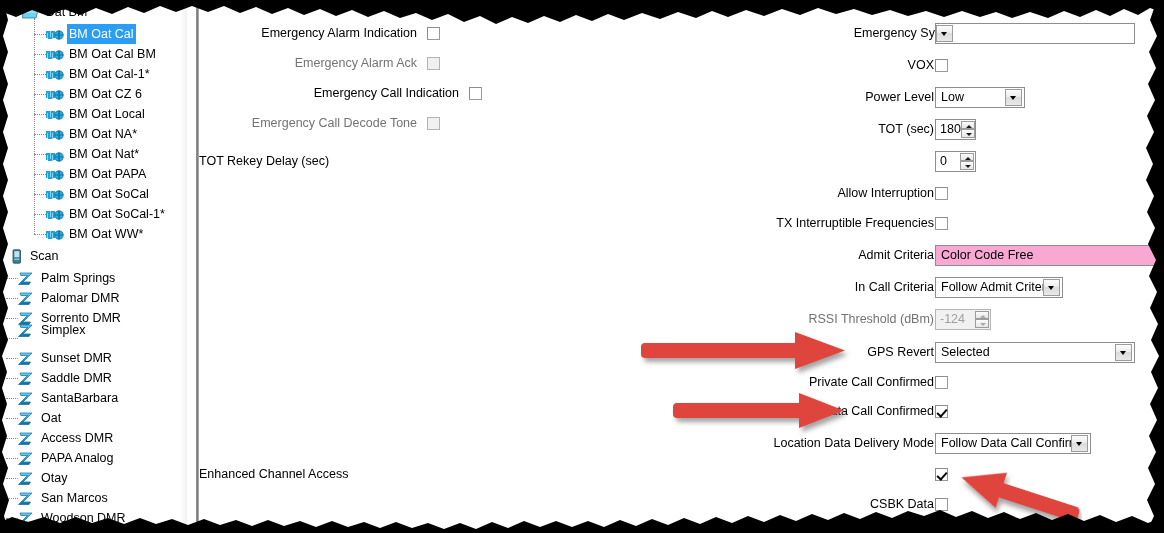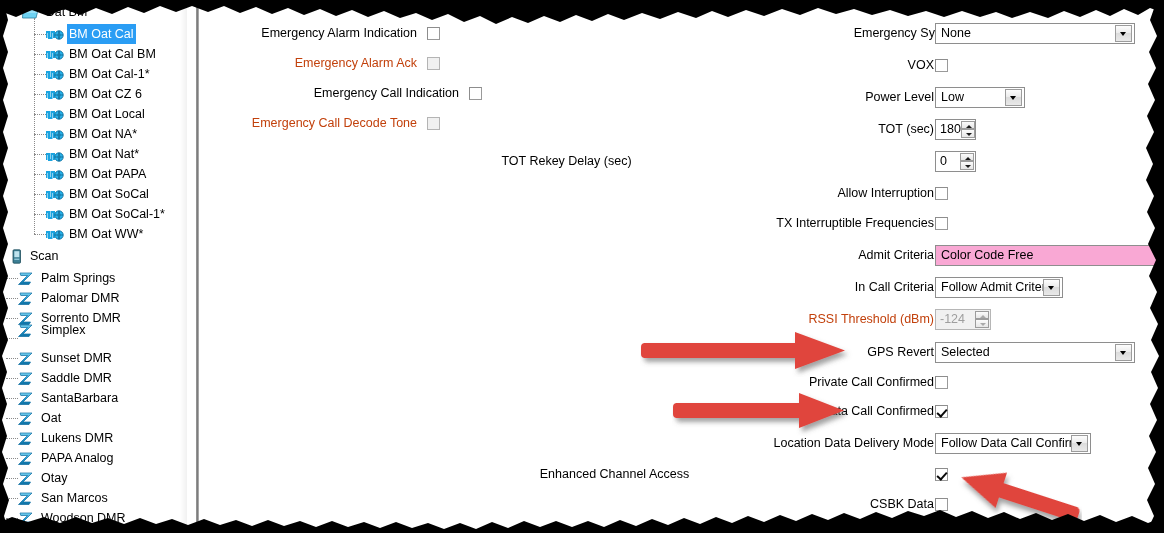--- a/index.html
+++ b/index.html
@@ -125,21 +125,21 @@
     height: 22px;
   }
   .flabel {
     text-align: right;
     font-family: "Liberation Sans", sans-serif;
     font-size: 12.5px;
     color: #000;
     white-space: nowrap;
     padding-right: 10px;
   }
-  .flabel.disabled { color: #c2410c; }
+  .flabel.disabled { color: #737373; }
 
   
   .cbx {
     width: 13px; height: 13px;
     box-sizing: border-box;
     background: #ffffff;
     border: 1px solid #9a9a9a;
     border-top-color: #8d8d8d;
     border-left-color: #8d8d8d;
     position: relative;
@@ -546,21 +546,21 @@
               <defs>
                 <linearGradient id="zg" x1="0" y1="0" x2="0" y2="1">
                   <stop offset="0" stop-color="#7ed3f0"></stop>
                   <stop offset="0.5" stop-color="#1c9ad6"></stop>
                   <stop offset="1" stop-color="#0e6e9f"></stop>
                 </linearGradient>
               </defs>
               <path d="M2,2 H14 L5,11 H12.5 L11,13.5 H0.5 L9.5,4.5 H2.8 Z" fill="url(#zg)" stroke="#0d6da0" stroke-width="0.7" stroke-linejoin="round"></path>
             </svg>
           </span>
-          <span class="tree-label">Lukens DMR</span>
+          <span class="tree-label">Access DMR</span>
         </div>
         <div class="dots" style="left:6px; top:438px; width:12px;"></div>
         <div class="tree-row" style="left:18px; top:448px;">
           <span class="icon-box">
             <svg class="ico-scanz" viewBox="0 0 16 15">
               <defs>
                 <linearGradient id="zg" x1="0" y1="0" x2="0" y2="1">
                   <stop offset="0" stop-color="#7ed3f0"></stop>
                   <stop offset="0.5" stop-color="#1c9ad6"></stop>
                   <stop offset="1" stop-color="#0e6e9f"></stop>
@@ -644,21 +644,20 @@
           <span class="flabel disabled">Emergency Call Decode Tone</span>
           <span class="cbx disabled"></span>
         </div>
       </div>
     <div id="right-col">
         <div class="frow" style="left:0px; top:22px; width:745px; justify-content:flex-end;margin-left:28px;">
           <span class="flabel">Emergency System</span>
         </div>
         <div class="frow" style="left:736px; top:22px;">
           <span class="combo" style="width:200px;">
-            <span class="ctext">None</span>
             <span class="cbtn"></span>
           </span>
         </div>
         <div class="frow" style="left:0px; top:54px; width:745px; justify-content:flex-end;">
           <span class="flabel">VOX</span>
         </div>
         <div class="frow" style="left:736px; top:54px;">
           <span class="cbx"></span>
         </div>
         <div class="frow" style="left:0px; top:86px; width:745px; justify-content:flex-end;">
@@ -675,21 +674,21 @@
         </div>
         <div class="frow" style="left:736px; top:118px;">
           <span class="spin" style="width:41px;">
             <span class="stext">180</span>
             <span class="sbtns">
               <span class="sbtn up"></span>
               <span class="sbtn down"></span>
             </span>
           </span>
         </div>
-        <div class="frow" style="left:0px; top:150px; width:745px; justify-content:center;">
+        <div class="frow" style="left:0px; top:150px; width:745px; justify-content:flex-start;">
           <span class="flabel">TOT Rekey Delay (sec)</span>
         </div>
         <div class="frow" style="left:736px; top:150px;">
           <span class="spin" style="width:41px;">
             <span class="stext">0</span>
             <span class="sbtns">
               <span class="sbtn up"></span>
               <span class="sbtn down"></span>
             </span>
           </span>
@@ -756,21 +755,21 @@
         </div>
         <div class="frow" style="left:0px; top:432px; width:745px; justify-content:flex-end;">
           <span class="flabel">Location Data Delivery Mode</span>
         </div>
         <div class="frow" style="left:736px; top:432px;">
           <span class="combo" style="width:156px;">
             <span class="ctext">Follow Data Call Confirmed</span>
             <span class="cbtn"></span>
           </span>
         </div>
-        <div class="frow" style="left:0px; top:463px; width:745px; justify-content:center;padding-left:48px;">
+        <div class="frow" style="left:0px; top:463px; width:745px; justify-content:flex-start;">
           <span class="flabel">Enhanced Channel Access</span>
         </div>
         <div class="frow" style="left:736px; top:463px;">
           <span class="cbx checked"></span>
         </div>
         <div class="frow" style="left:0px; top:493px; width:745px; justify-content:flex-end;">
           <span class="flabel">CSBK Data</span>
         </div>
         <div class="frow" style="left:736px; top:493px;">
           <span class="cbx"></span>

